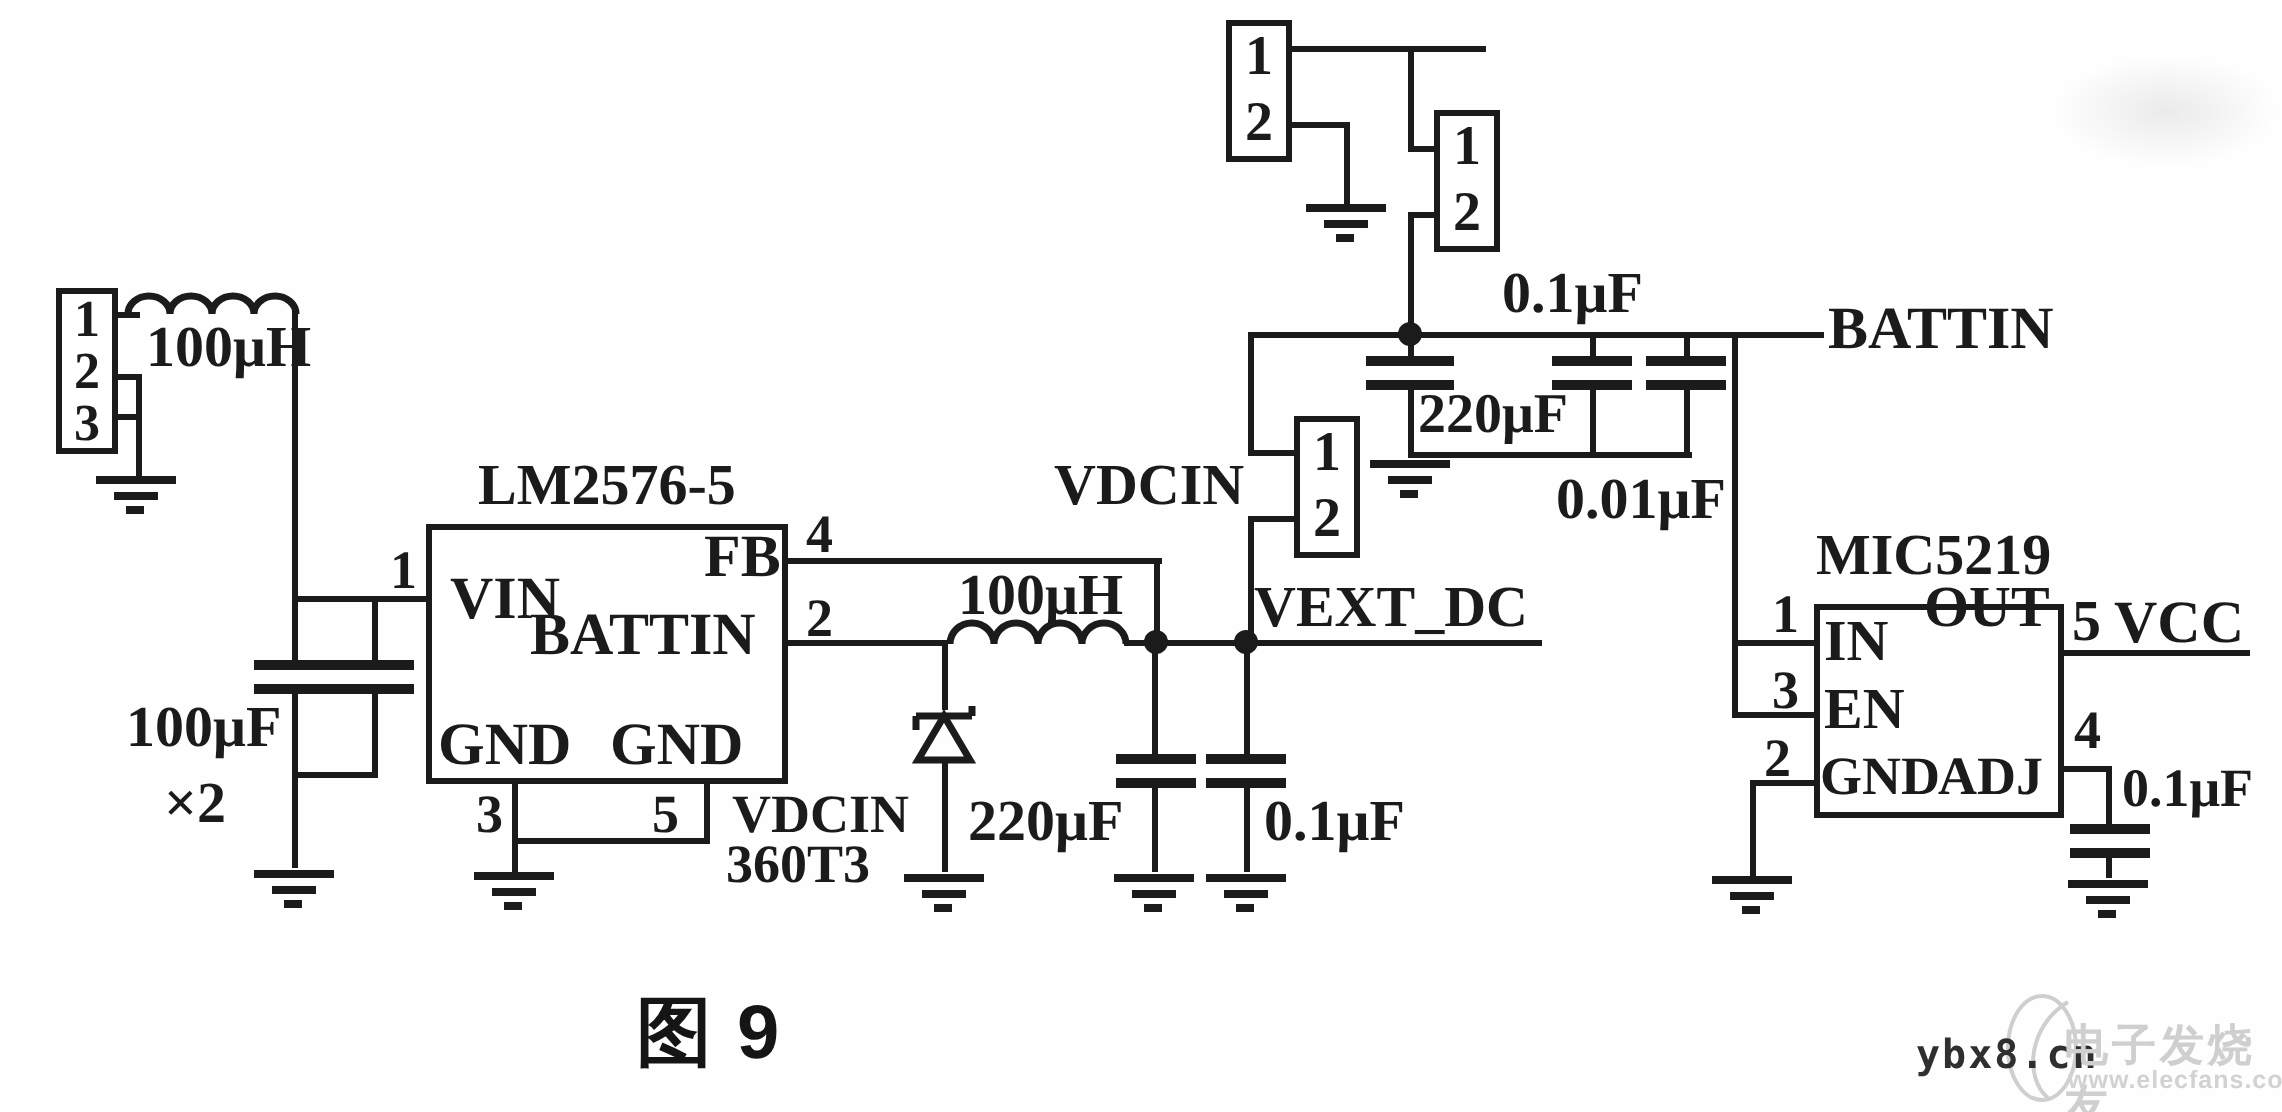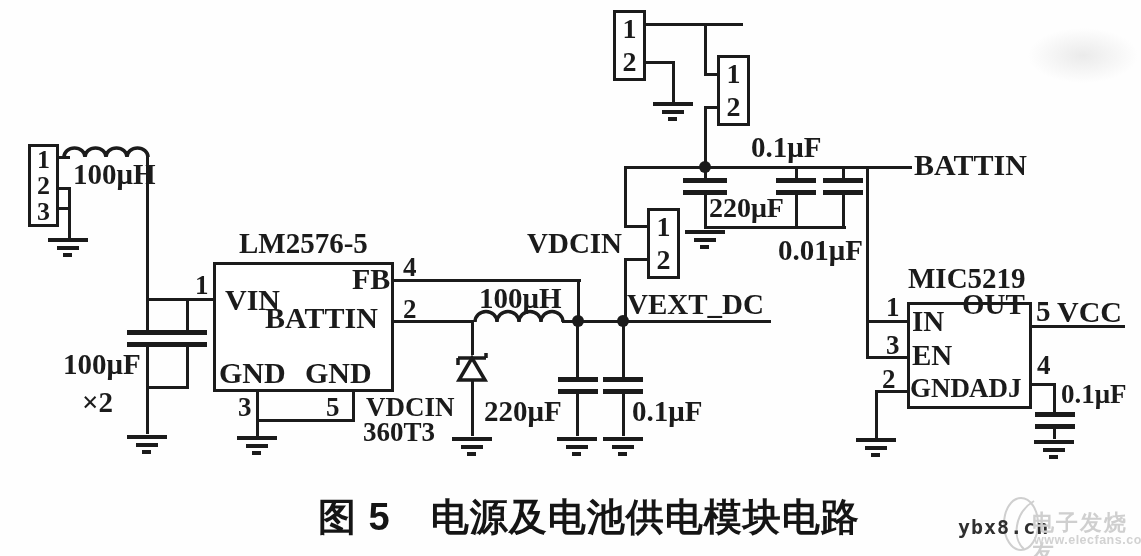--- a/index.html
+++ b/index.html
@@ -273,21 +273,20 @@
   <span class="lbl f29" style="left:912px;top:341px">EN</span>
   <span class="lbl f27" style="left:910px;top:375px">GND</span>
   <span class="lbl f27" style="left:969px;top:375px">ADJ</span>
   <span class="lbl f27" style="left:886px;top:294px">1</span>
   <span class="lbl f27" style="left:886px;top:332px">3</span>
   <span class="lbl f27" style="left:882px;top:366px">2</span>
   <span class="lbl f29" style="left:1036px;top:297px">5</span>
   <span class="lbl f27" style="left:1037px;top:352px">4</span>
 
   <div class="caption">
-    <span>图 5</span>
-    <span>电源及电池供电模块电路</span>
+    <span>图 9</span>
   </div>
 
   <span class="wm-site">ybx8.cn</span>
   <span class="wm-brand">电子发烧友</span>
   <span class="wm-url">www.elecfans.com</span>
 
 </div>
 
 </body></html>

